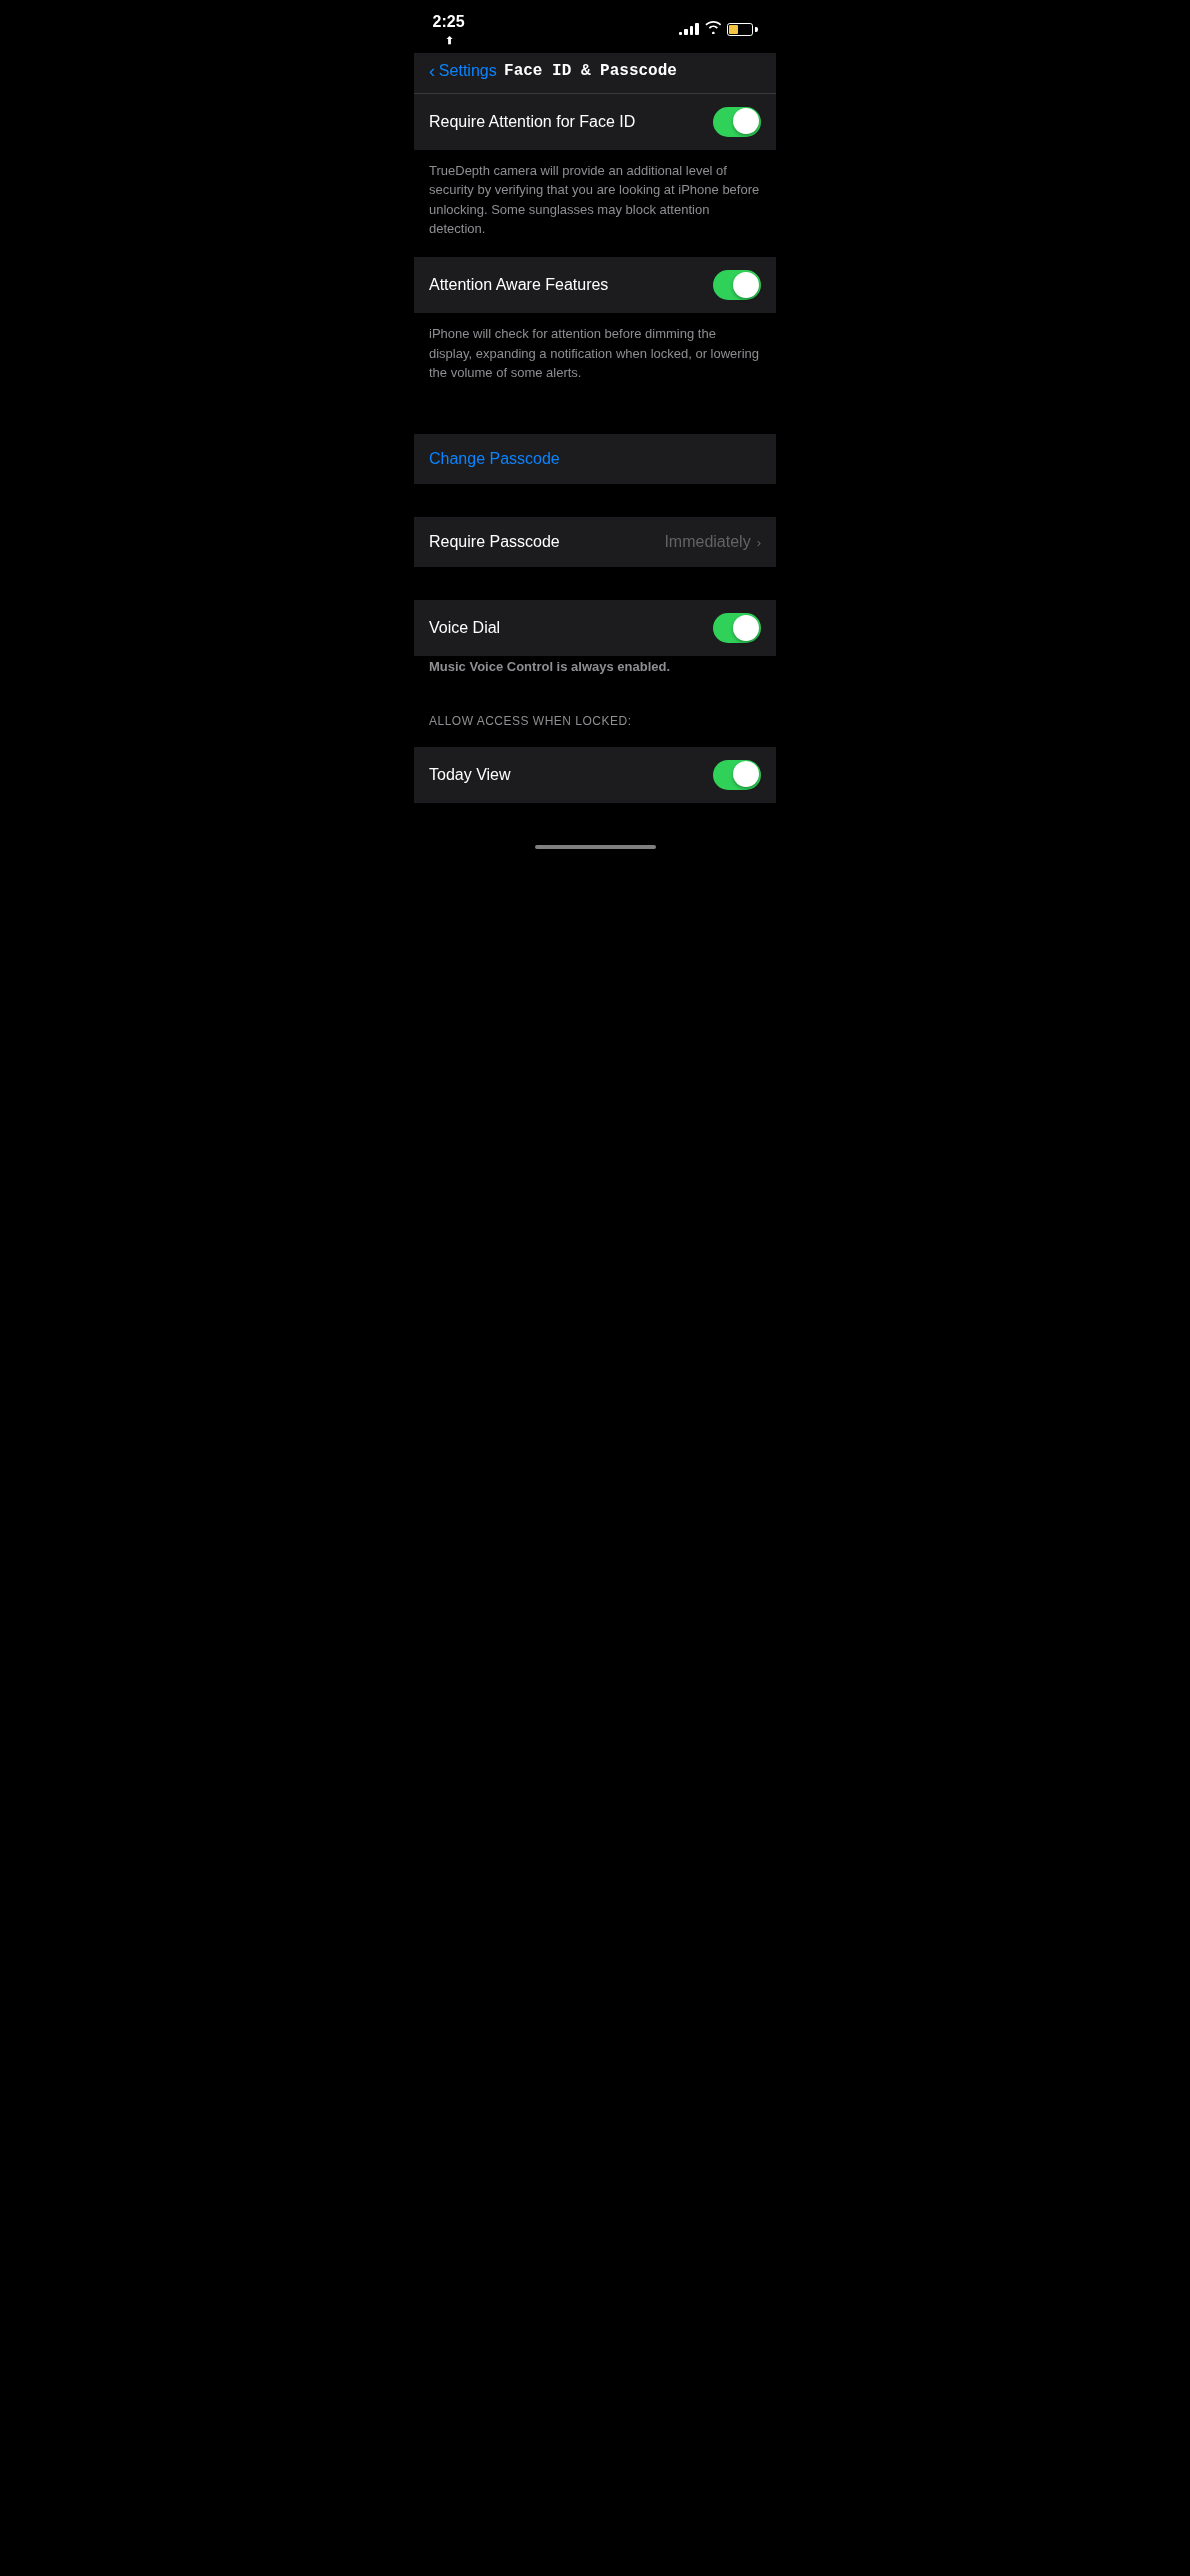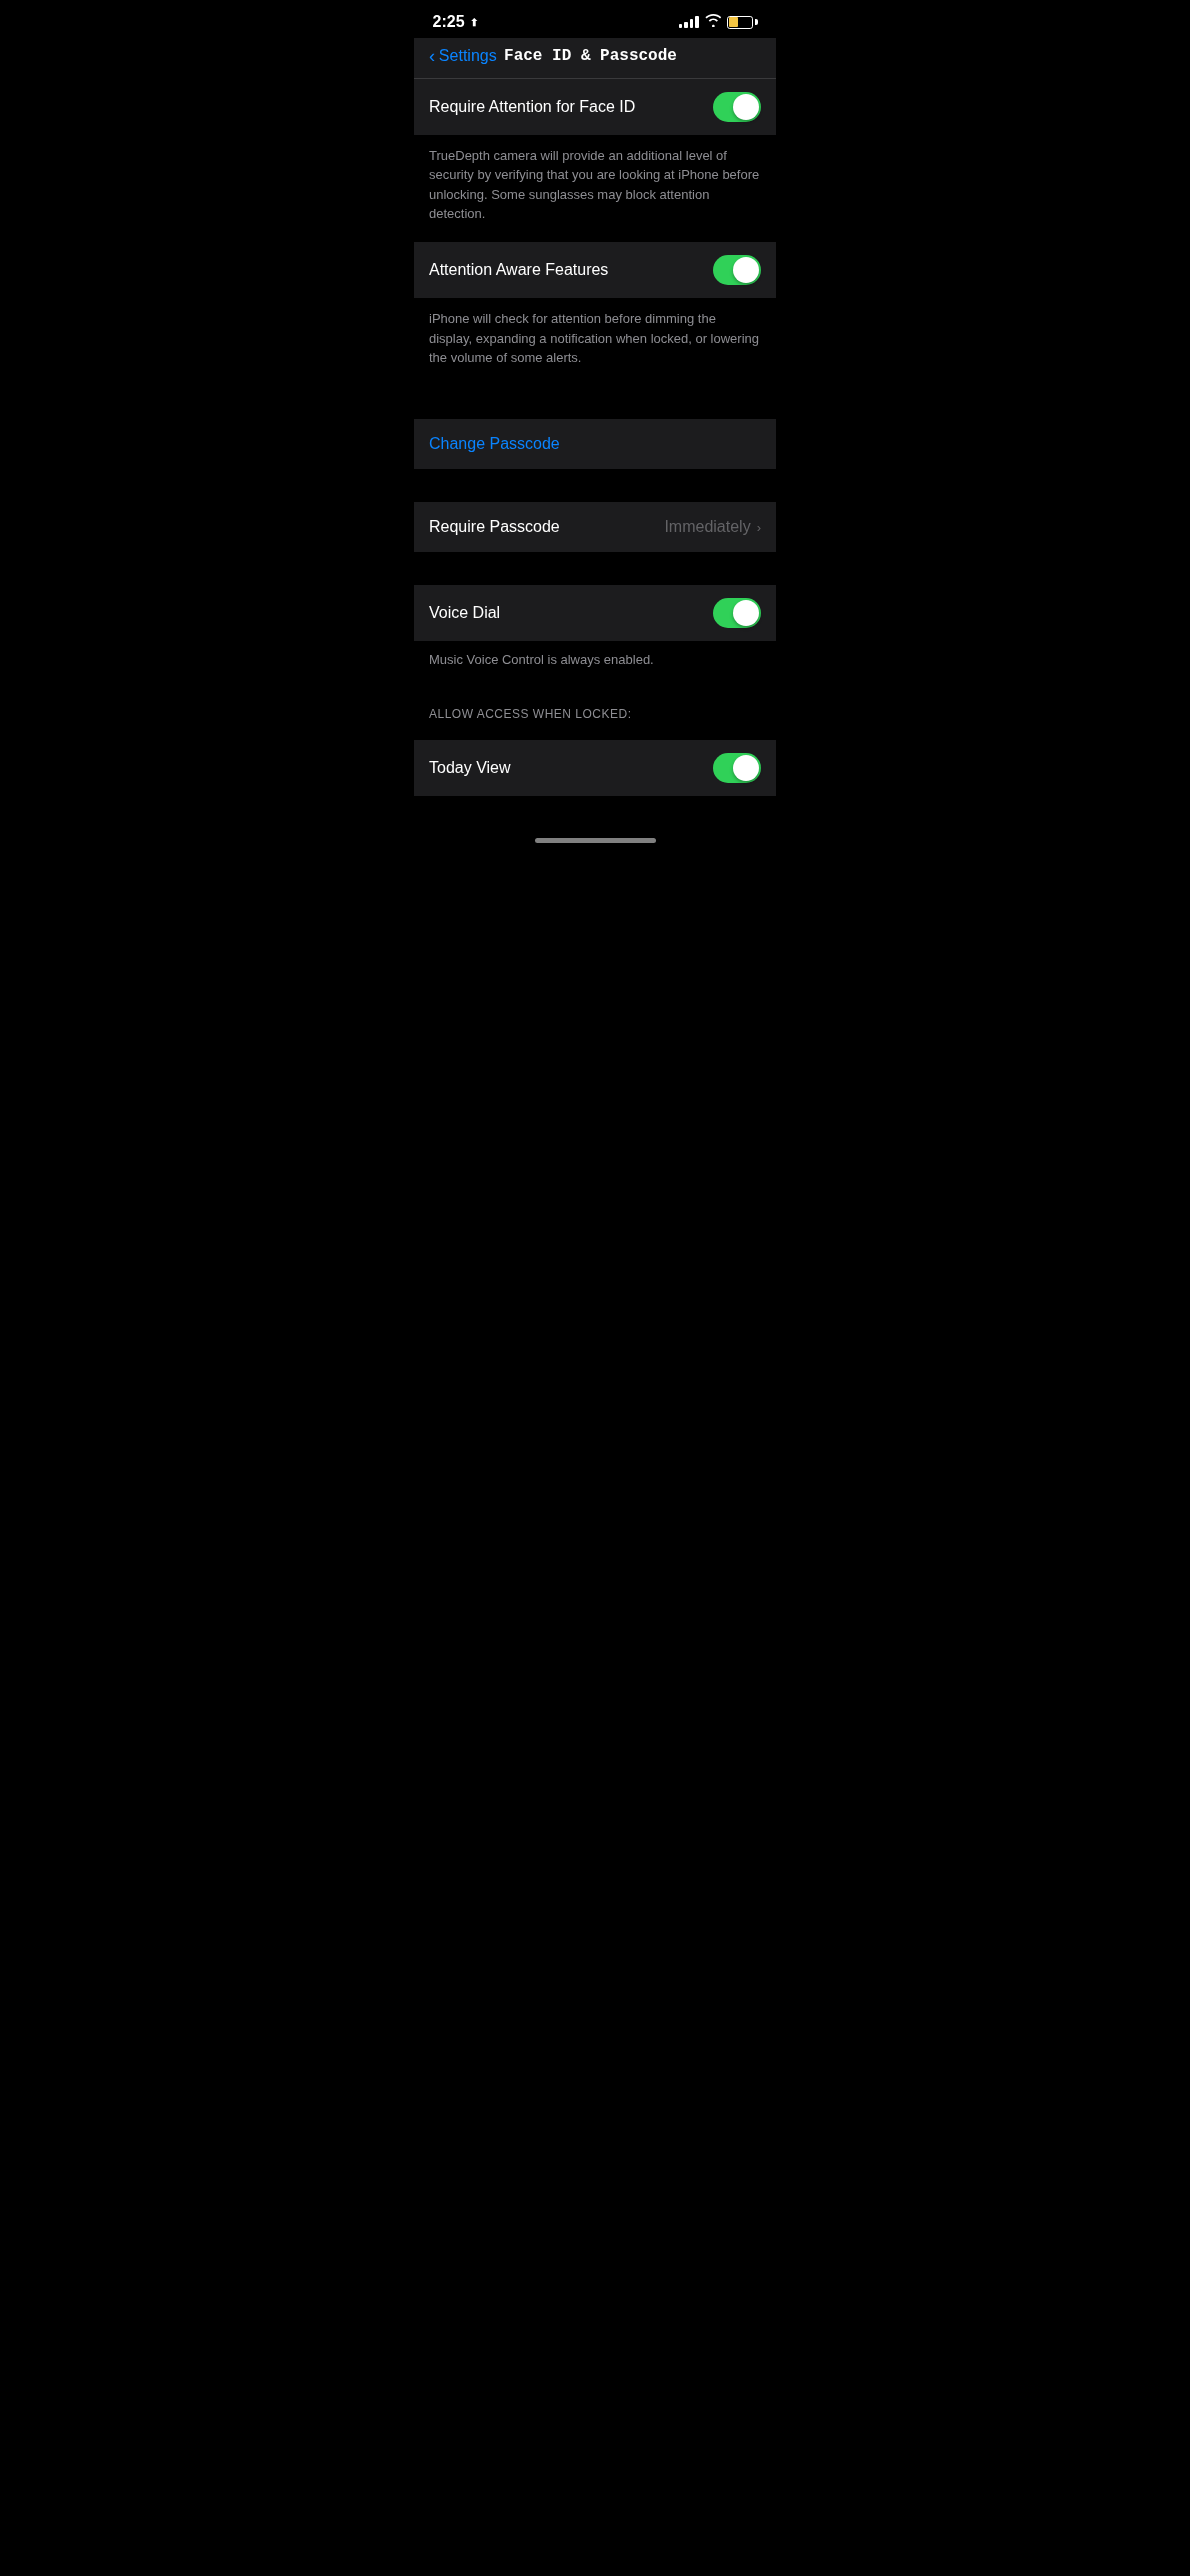--- a/index.html
+++ b/index.html
@@ -28,20 +28,21 @@
       background: #000;
     }
 
     .status-time {
       font-size: 16px;
       font-weight: 600;
       color: #fff;
       display: flex;
       align-items: center;
       gap: 3.7px;
+      flex-direction: column;
     }
 
     .status-icons {
       display: flex;
       align-items: center;
       gap: 5.6px;
     }
 
     .signal-bars {
       display: flex;
@@ -309,21 +310,21 @@
 
 <div class="section-gap"></div>
 <div class="section">
   <div class="settings-row">
     <span class="row-label">Voice Dial</span>
     <div class="toggle">
       <div class="toggle-knob"></div>
     </div>
   </div>
 </div>
-<div class="description-text" style="padding-top:9px; padding-bottom:15px;">
+<div class="description-text" style="padding-top:1px; padding-bottom:15px;font-weight:bold;">
   Music Voice Control is always enabled.
 </div>
 
 <div class="section-label">ALLOW ACCESS WHEN LOCKED:</div>
 <div class="section">
   <div class="settings-row">
     <span class="row-label">Today View</span>
     <div class="toggle">
       <div class="toggle-knob"></div>
     </div>

